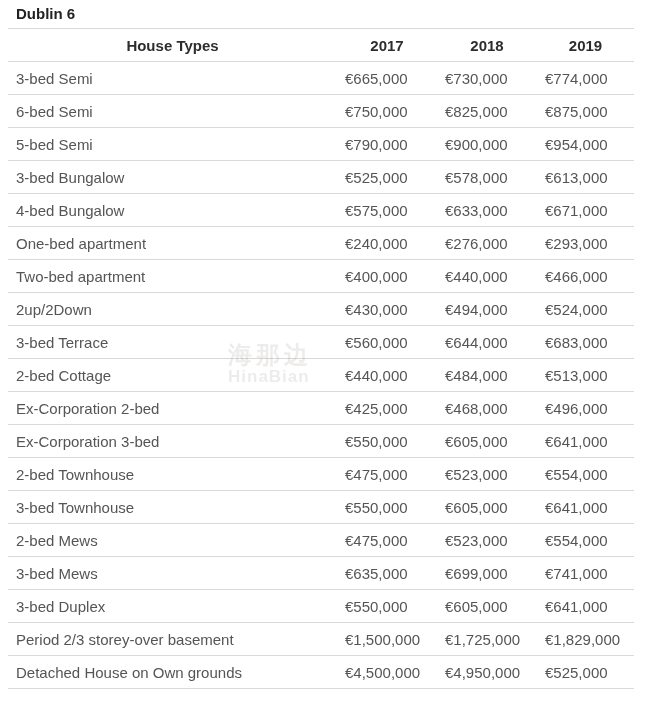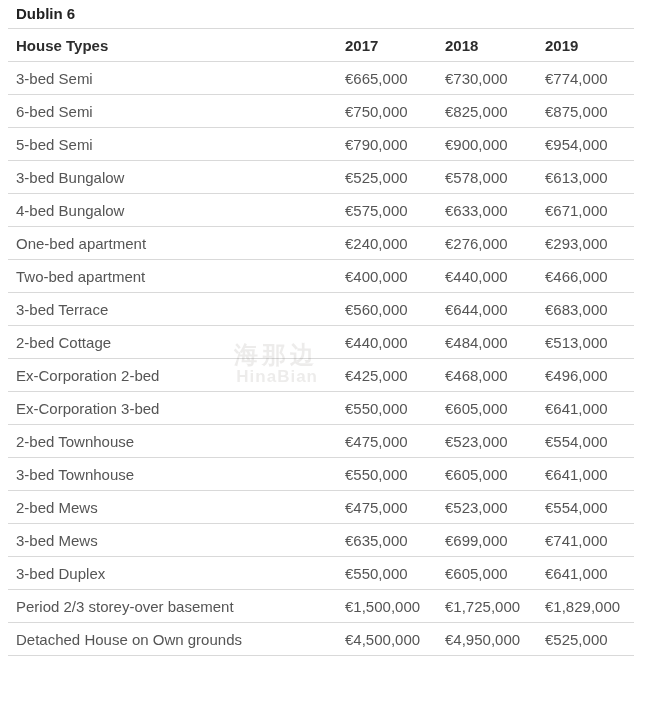--- a/index.html
+++ b/index.html
@@ -46,33 +46,34 @@
     text-align: left;
     vertical-align: middle;
     border-top: 1px solid #d9d9d9;
     font-size: 15px;
     white-space: nowrap;
     overflow: hidden;
   }
   table.price-table th {
     font-weight: bold;
     color: #2d2d2d;
+    text-align: center;
   }
   table.price-table td {
     font-weight: normal;
     color: #555555;
   }
   table.price-table tbody tr:last-child td {
     border-bottom: 1px solid #d9d9d9;
   }
   .watermark {
     position: absolute;
-    left: 234px;
+    left: 228px;
     top: 342px;
-    text-align: right;
+    text-align: left;
     color: rgba(130, 120, 110, 0.14);
     pointer-events: none;
     user-select: none;
     line-height: 1.1;
   }
   .watermark .wm-cn { font-size: 24px; font-weight: bold; letter-spacing: 4px; }
   .watermark .wm-en { font-size: 17px; font-weight: bold; letter-spacing: 1px; }
 </style>
 </head>
 <body>
@@ -132,20 +133,26 @@
             <td>€276,000</td>
             <td>€293,000</td>
           </tr>
           <tr>
             <td>Two-bed apartment</td>
             <td>€400,000</td>
             <td>€440,000</td>
             <td>€466,000</td>
           </tr>
           <tr>
+            <td>2up/2Down</td>
+            <td>€430,000</td>
+            <td>€494,000</td>
+            <td>€524,000</td>
+          </tr>
+          <tr>
             <td>3-bed Terrace</td>
             <td>€560,000</td>
             <td>€644,000</td>
             <td>€683,000</td>
           </tr>
           <tr>
             <td>2-bed Cottage</td>
             <td>€440,000</td>
             <td>€484,000</td>
             <td>€513,000</td>

